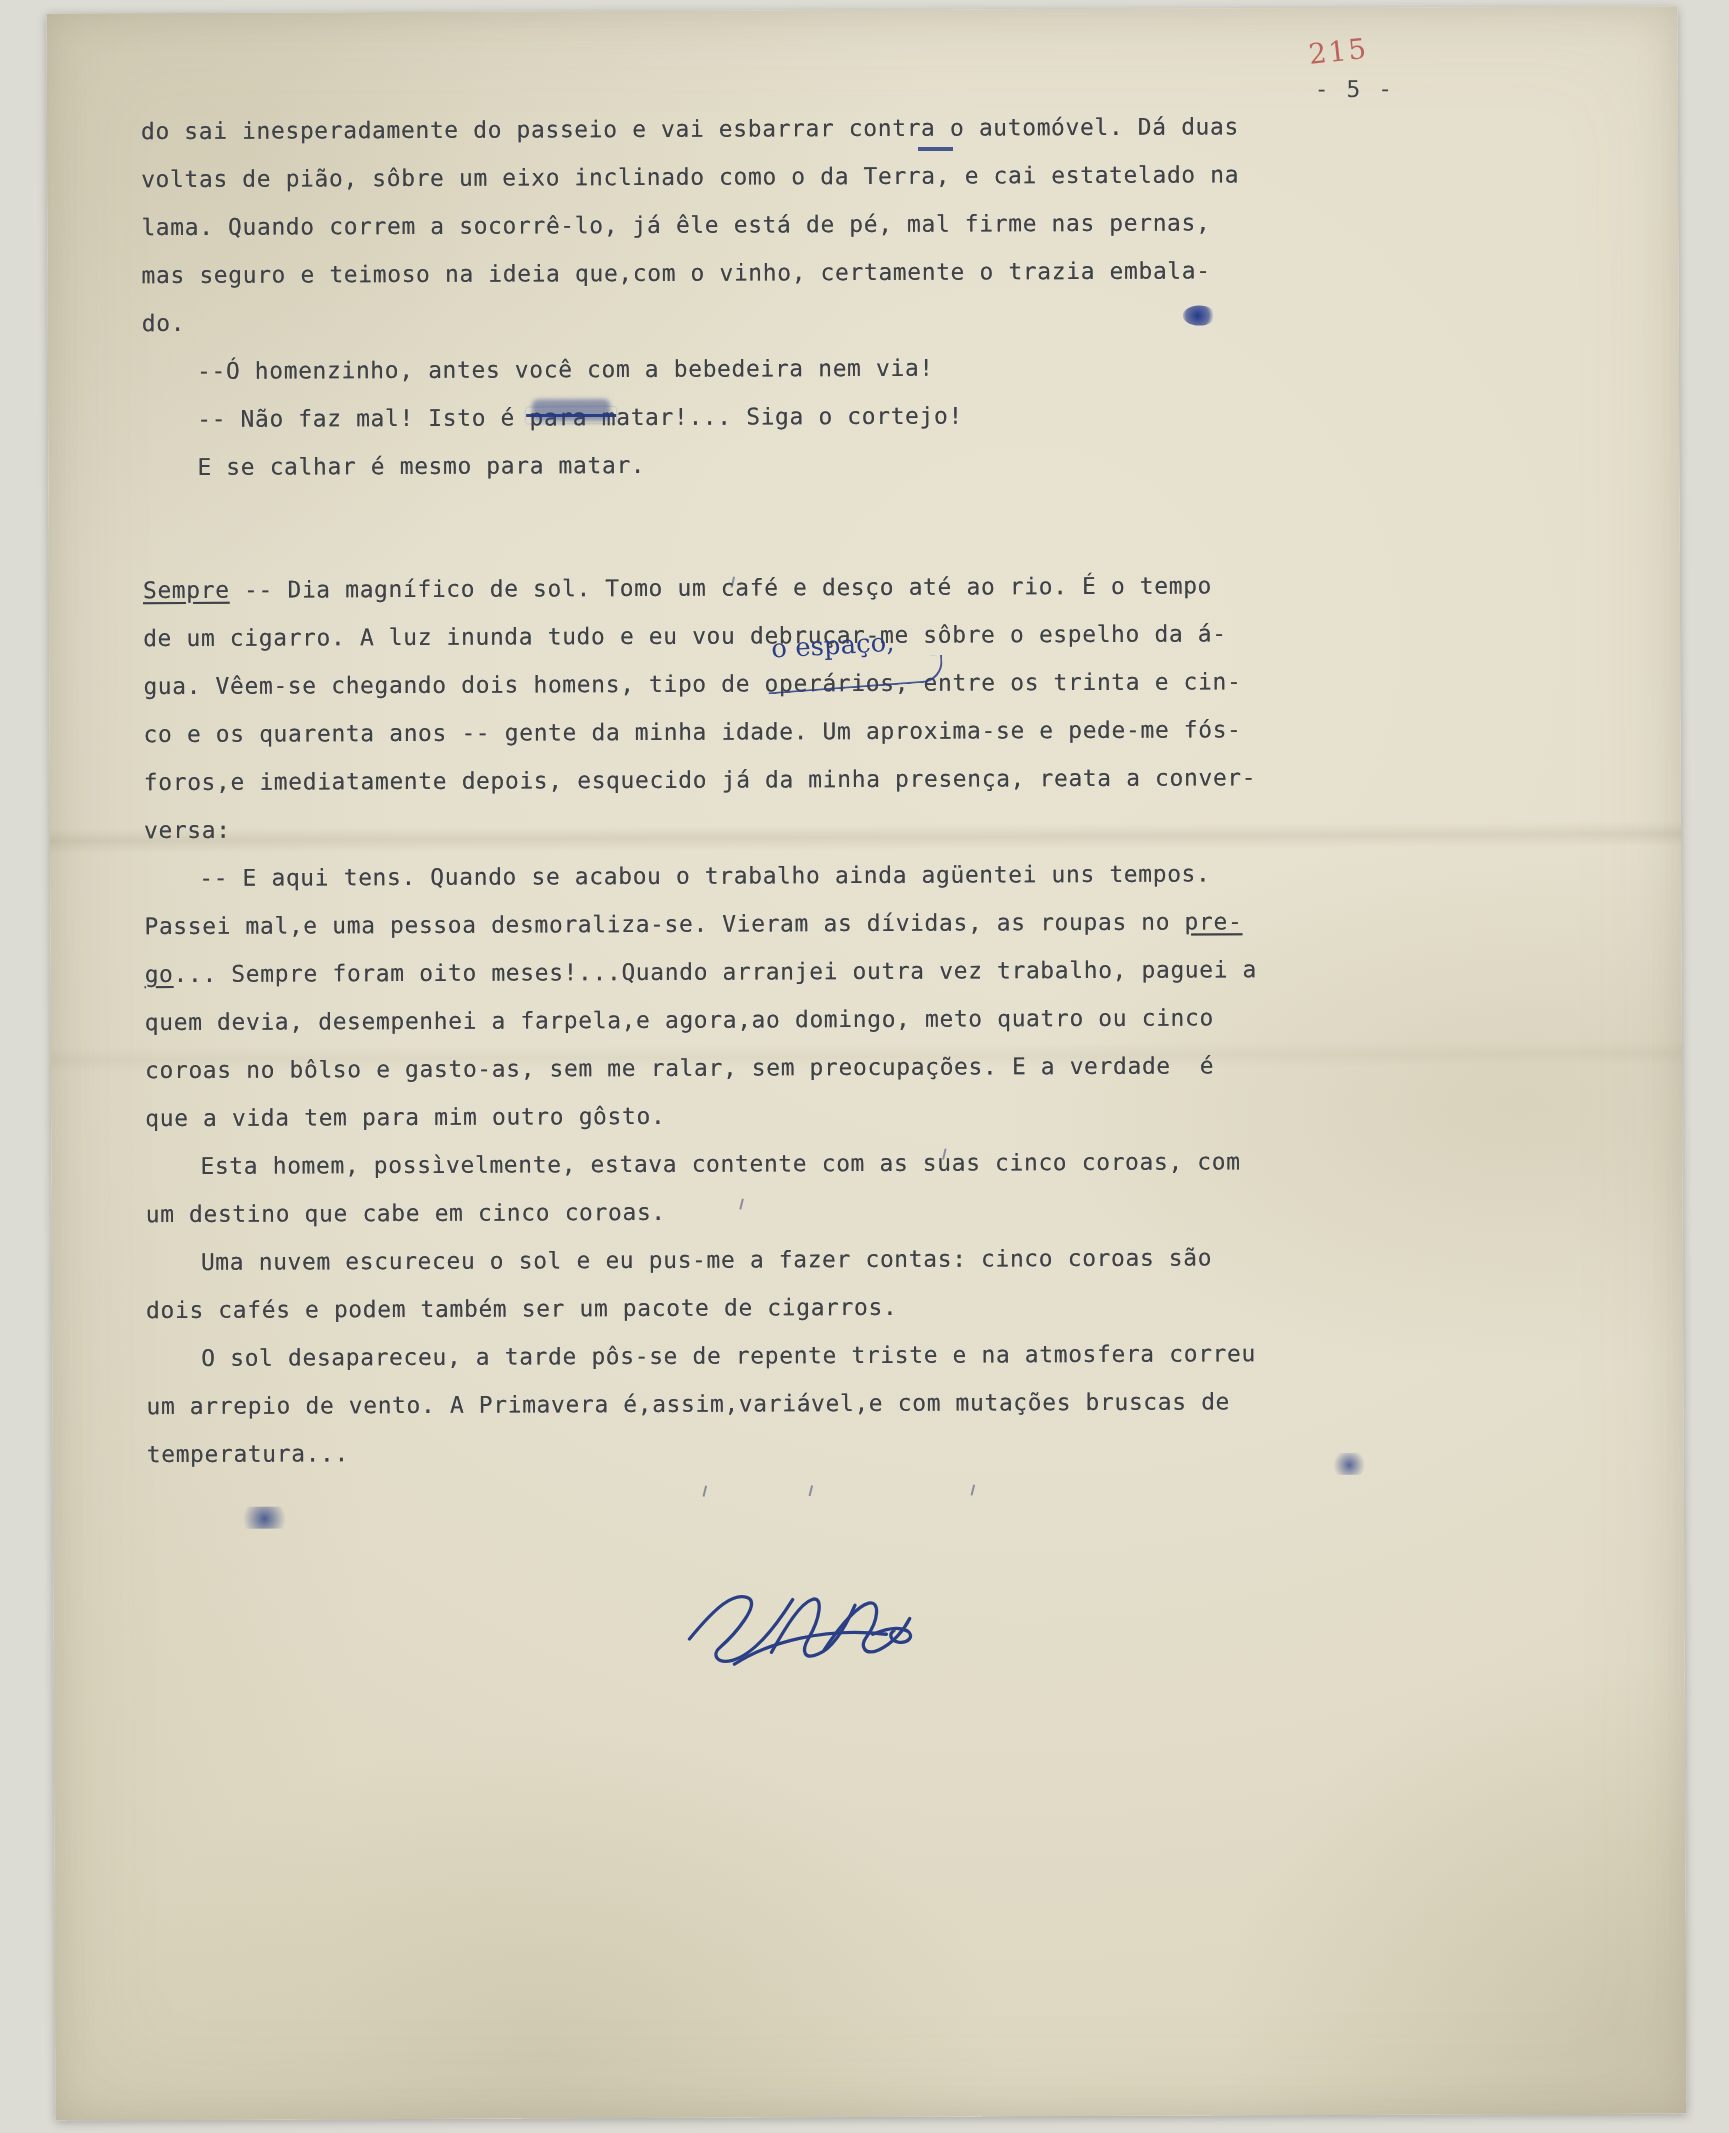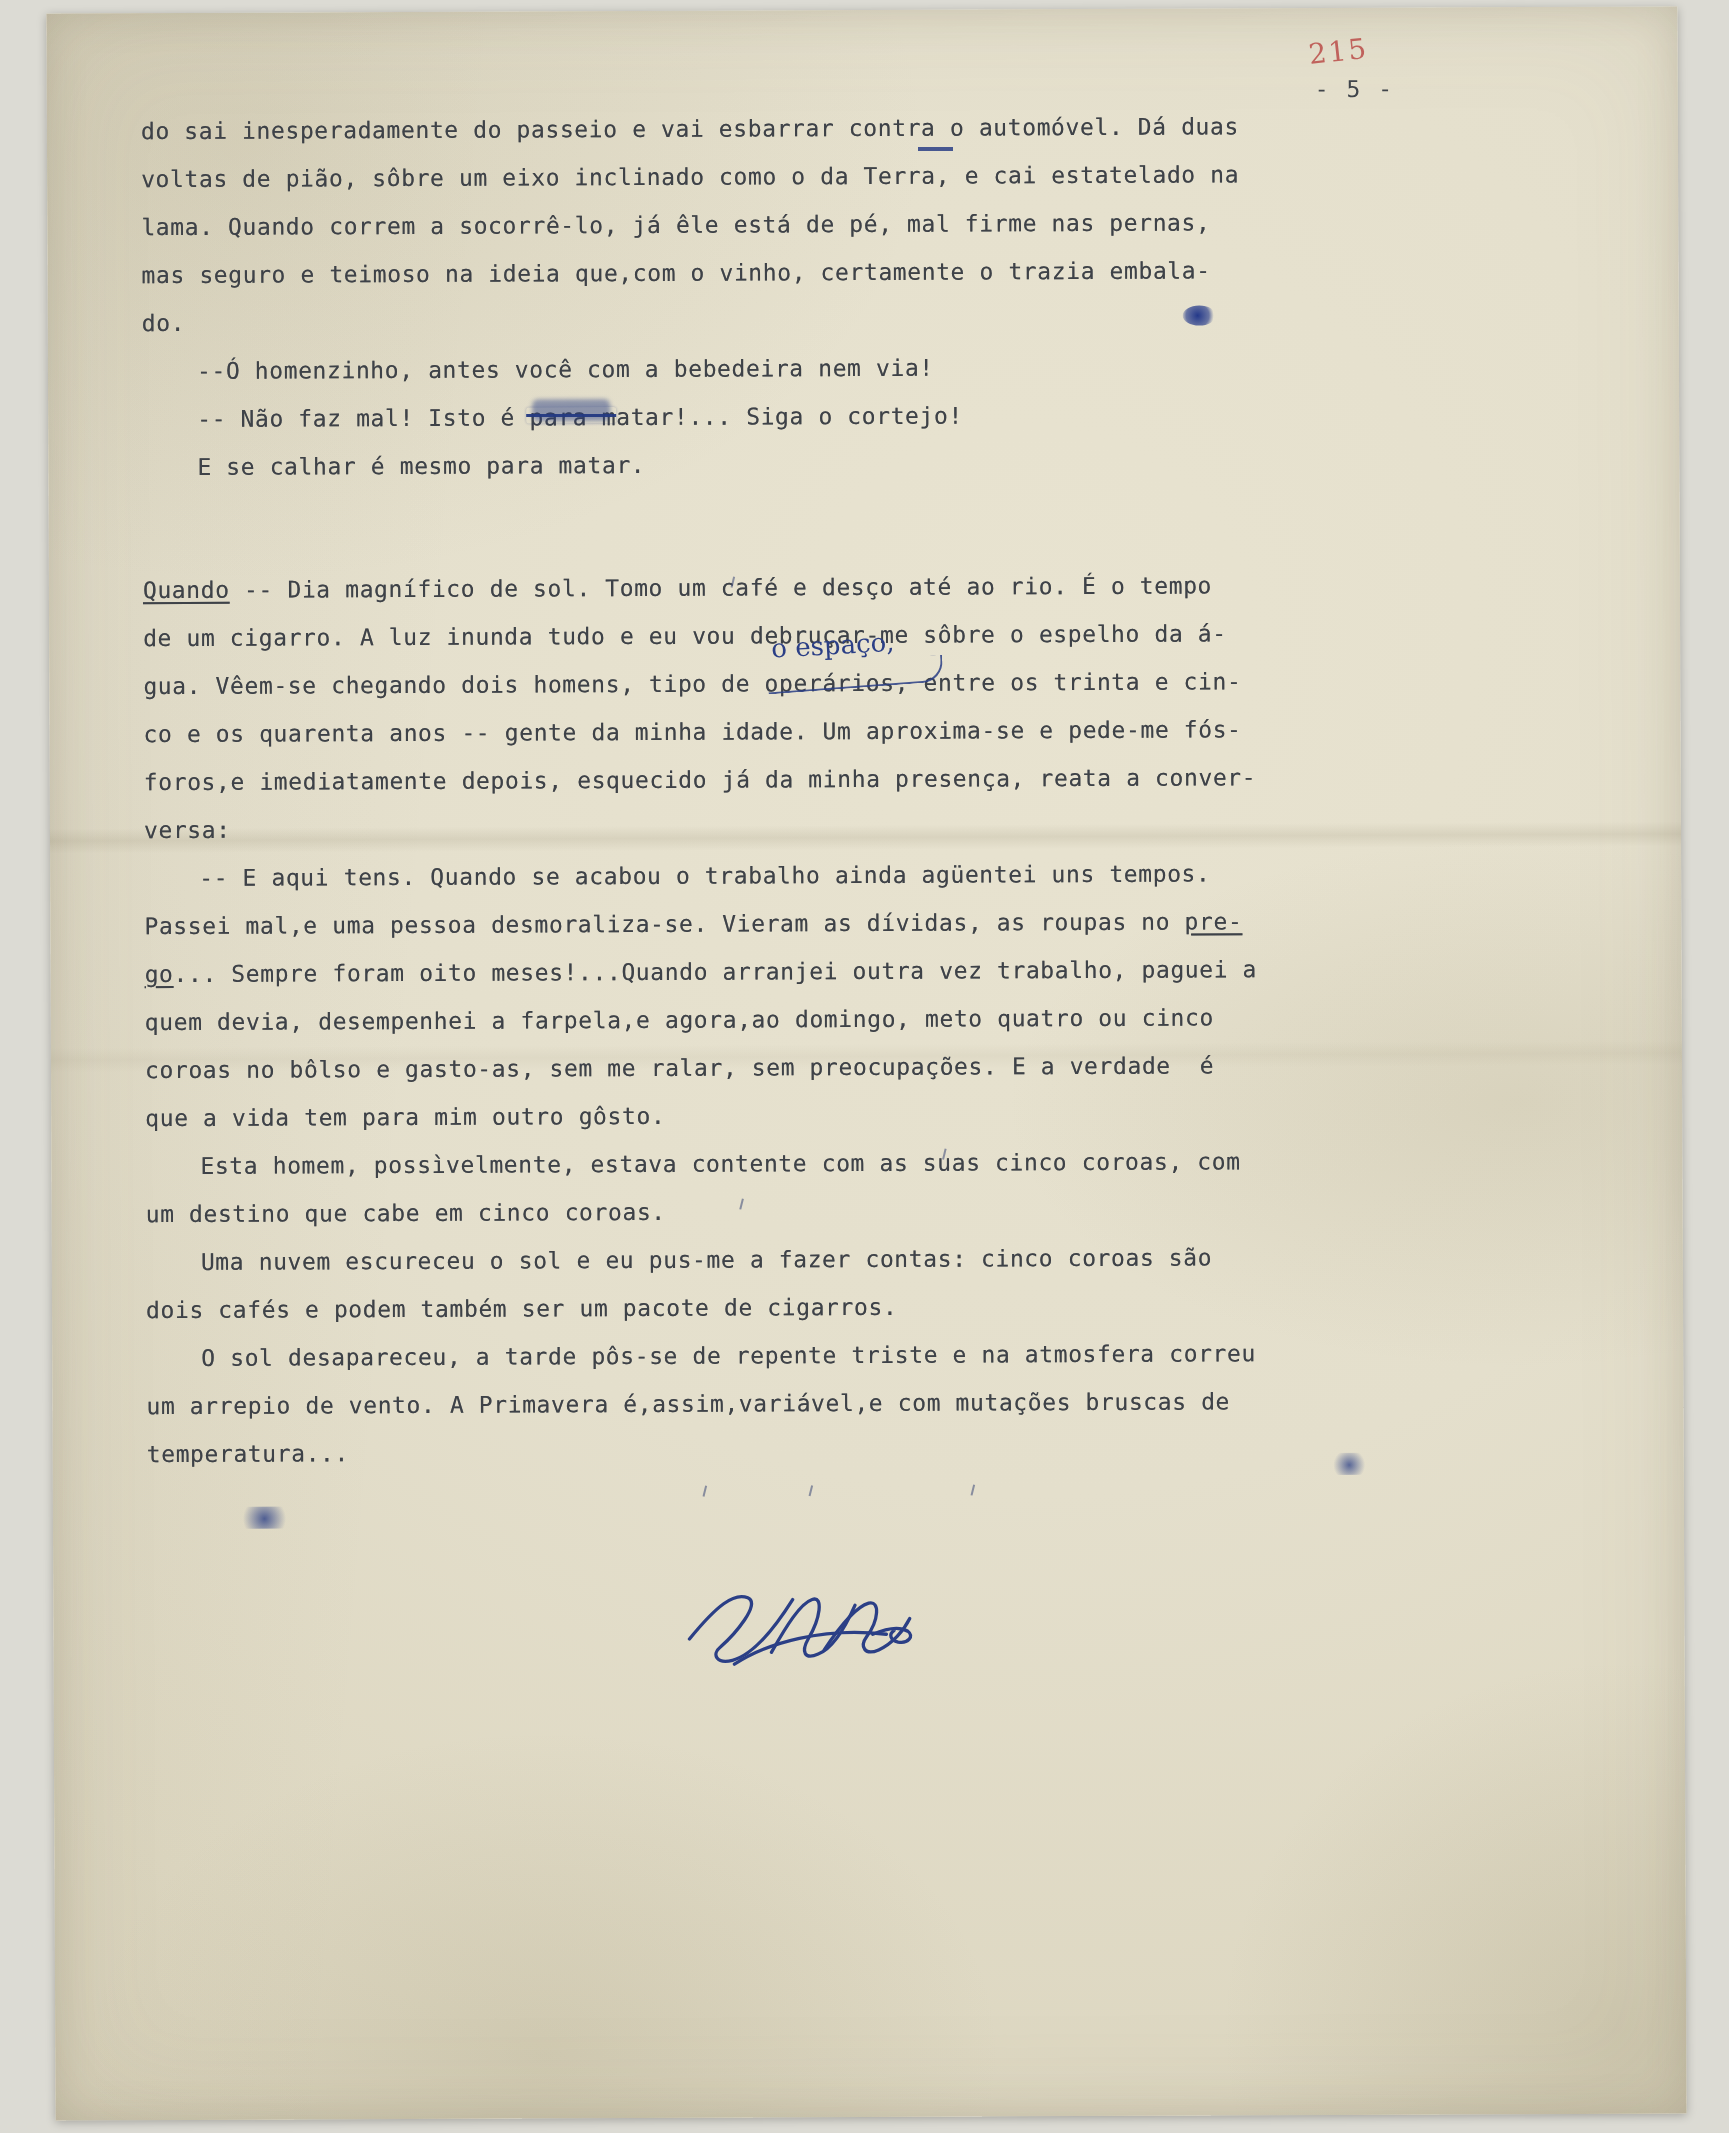--- a/index.html
+++ b/index.html
@@ -228,21 +228,21 @@
       <div class="ln">mas seguro e teimoso na ideia que,com o vinho, certamente o trazia embala-</div>
       <div class="ln">do.</div>
 
       <div class="ln indent">--Ó homenzinho, antes você com a bebedeira nem via!</div>
       <div class="ln indent">-- Não faz mal! Isto é para matar!... Siga o cortejo!</div>
       <div class="ln indent">E se calhar é mesmo para matar.</div>
 
       <div class="blank"></div>
       <div class="halfblank"></div>
 
-      <div class="ln"><span class="ul">Quando</span><span> -- Dia magnífico de sol. Tomo um café e desço até ao rio. É o tempo</span></div>
+      <div class="ln"><span class="ul">Sempre</span><span> -- Dia magnífico de sol. Tomo um café e desço até ao rio. É o tempo</span></div>
       <div class="ln">de um cigarro. A luz inunda tudo e eu vou debruçar-me sôbre o espelho da á-</div>
       <div class="ln">gua. Vêem-se chegando dois homens, tipo de operários, entre os trinta e cin-</div>
       <div class="ln">co e os quarenta anos -- gente da minha idade. Um aproxima-se e pede-me fós-</div>
       <div class="ln">foros,e imediatamente depois, esquecido já da minha presença, reata a conver-</div>
       <div class="ln">versa:</div>
 
       <div class="ln indent">-- E aqui tens. Quando se acabou o trabalho ainda agüentei uns tempos.</div>
       <div class="ln">Passei mal,e uma pessoa desmoraliza-se. Vieram as dívidas, as roupas no <span class="ul">pre-</span></div>
       <div class="ln"><span class="ul">go</span>... Sempre foram oito meses!...Quando arranjei outra vez trabalho, paguei a</div>
       <div class="ln">quem devia, desempenhei a farpela,e agora,ao domingo, meto quatro ou cinco</div>

